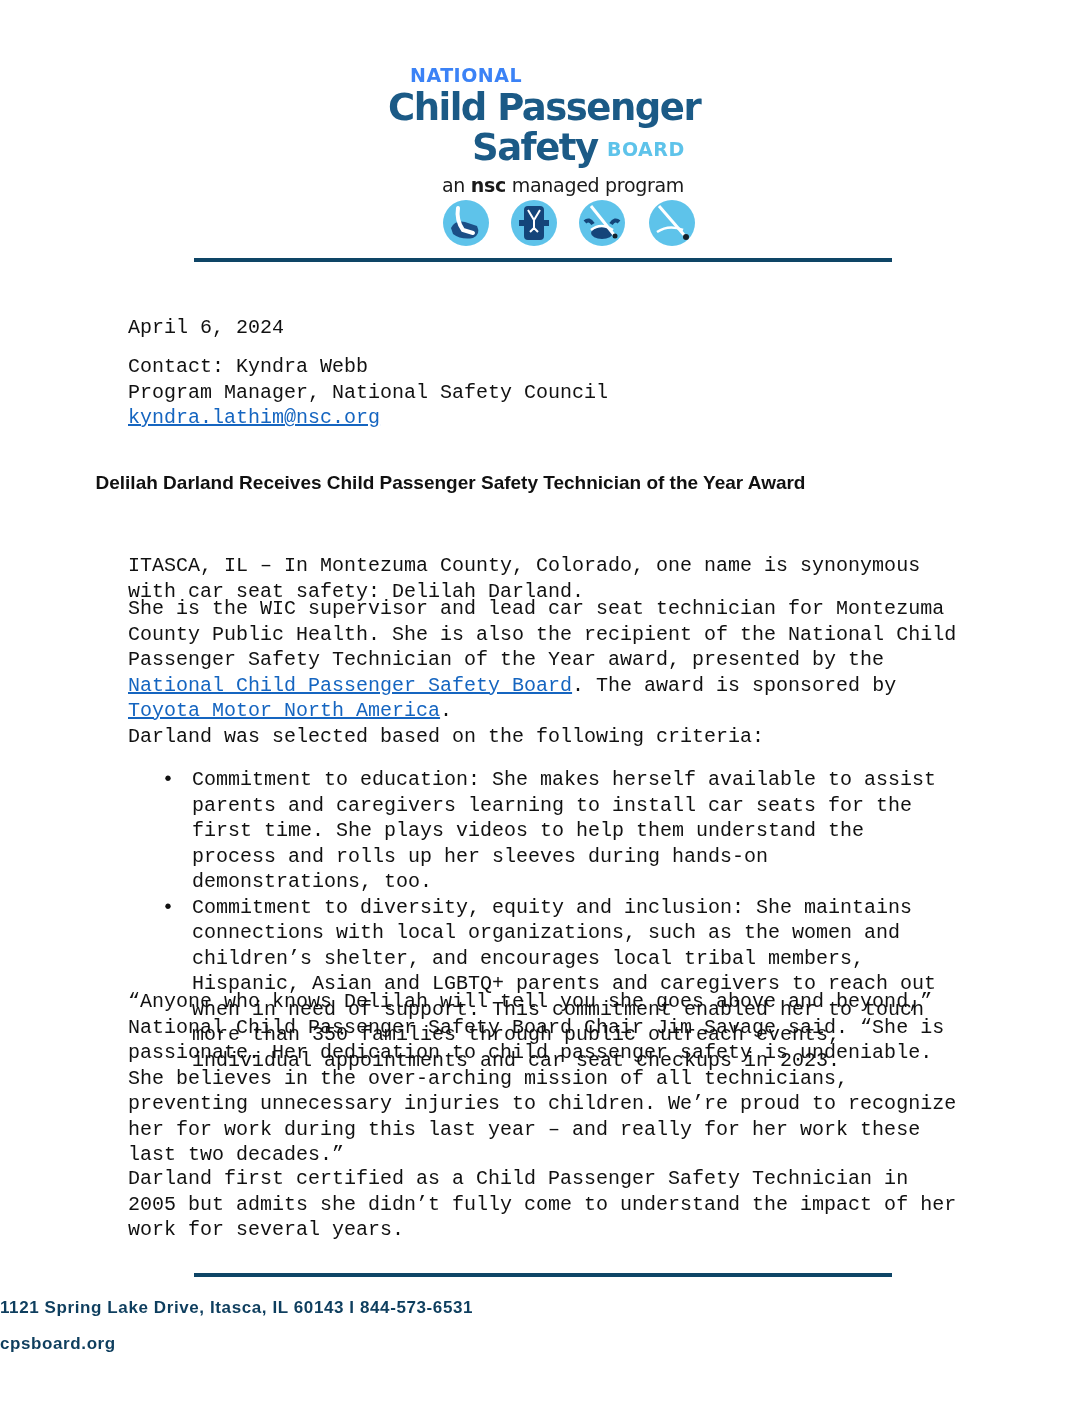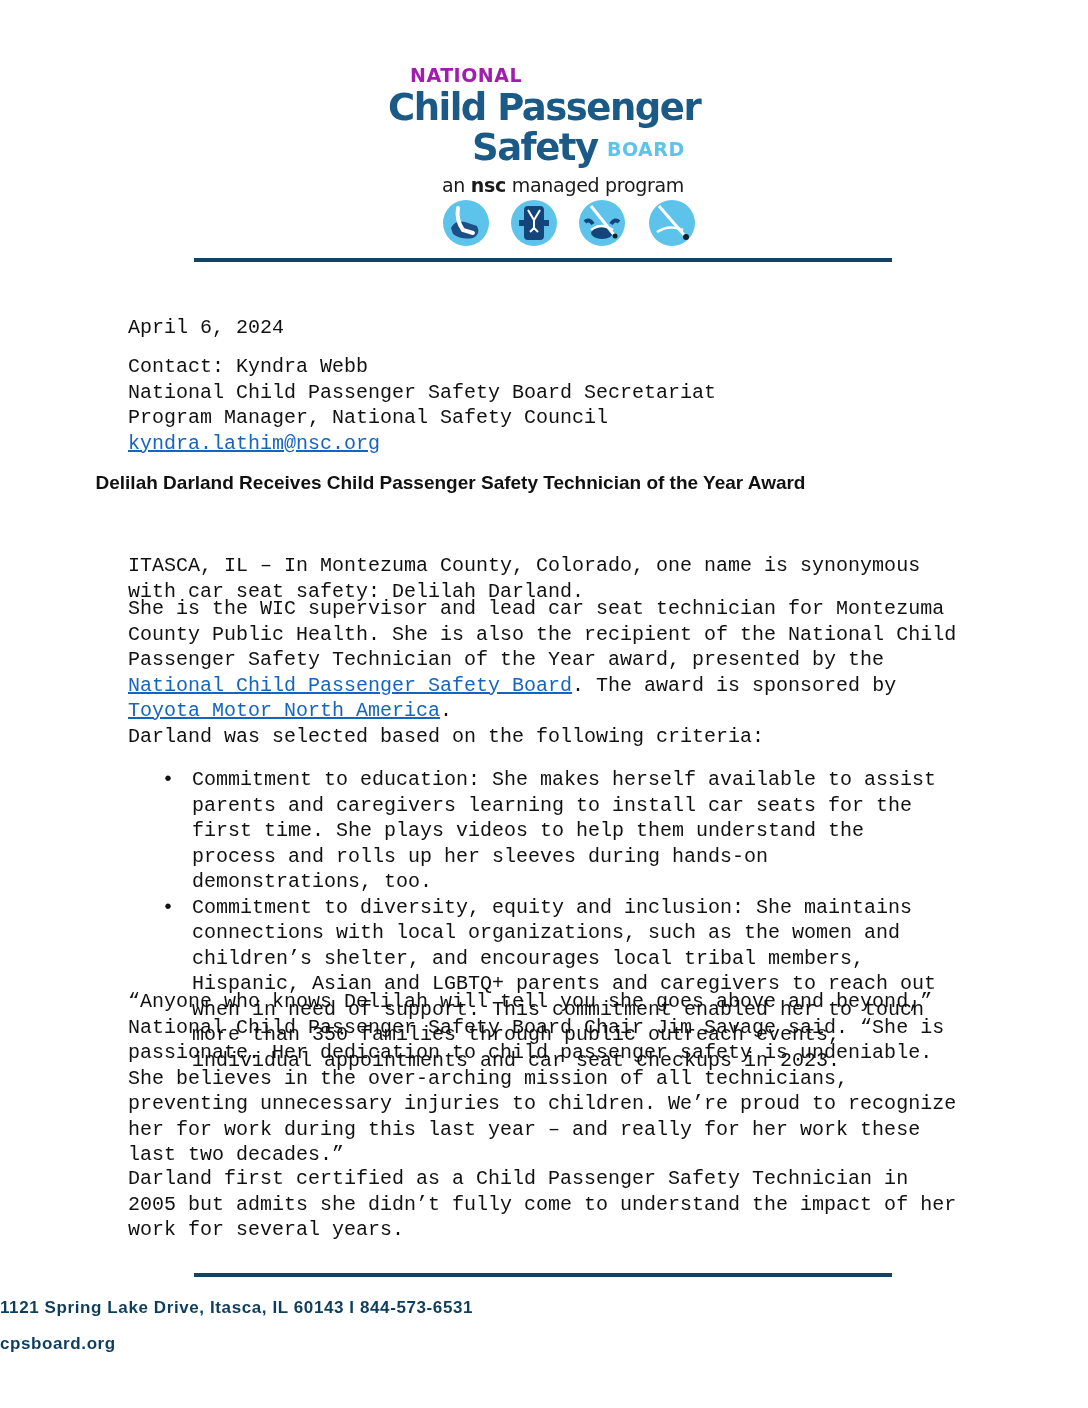--- a/index.html
+++ b/index.html
@@ -1,20 +1,20 @@
 <!DOCTYPE html>
 <html><head>
 <meta charset="utf-8">
 <style>
   html, body { margin: 0; padding: 0; background: #ffffff; }
   body { width: 1088px; height: 1408px; position: relative; overflow: hidden;
          font-family: "Liberation Sans", sans-serif; color: #111; }
   .logo { position: absolute; left: 380px; top: 64px; width: 330px; text-align: left; }
   .logo .national { position: absolute; left: 30px; top: 0; font-family: "DejaVu Sans", sans-serif;
-     font-weight: bold; font-size: 19px; color: #a21caf; letter-spacing: 0.5px; }
+     font-weight: bold; font-size: 19px; color: #3b82f6; letter-spacing: 0.5px; }
   .logo .cps1 { position: absolute; left: 8px; top: 22px; font-family: "DejaVu Sans", sans-serif;
      font-weight: bold; font-size: 37px; color: #1b5a86; letter-spacing: -1.5px; white-space: nowrap; }
   .logo .cps2 { position: absolute; left: 92px; top: 62px; font-family: "DejaVu Sans", sans-serif;
      font-weight: bold; font-size: 37px; color: #1b5a86; letter-spacing: -1.5px; }
   .logo .board { position: absolute; left: 227px; top: 74px; font-family: "DejaVu Sans", sans-serif;
      font-weight: bold; font-size: 19px; color: #5ec3ea; letter-spacing: 0.5px; }
   .logo .managed { position: absolute; left: 62px; top: 110px; font-family: "DejaVu Sans", sans-serif;
      font-size: 19px; color: #1a1a1a; white-space: nowrap; letter-spacing: -0.3px; }
   .logo .managed b { font-weight: 900; }
   .icons { position: absolute; left: 443px; top: 200px; width: 255px; height: 46px; }
@@ -73,21 +73,20 @@
 </div>
 
 <div class="rule" style="top:258px"></div>
 
 <div class="body-text" style="top:315px">
   <p>April 6, 2024</p>
 </div>
 
 <div class="body-text" style="top:354px">
   <p>Contact: Kyndra Webb</p>
-  <p>National Child Passenger Safety Board Secretariat</p>
   <p>Program Manager, National Safety Council</p>
   <p><a href="#">kyndra.lathim@nsc.org</a></p>
 </div>
 
 <div class="headline">
   <div class="t">Delilah Darland Receives Child Passenger Safety Technician of the Year Award</div>
 </div>
 
 <div class="body-text" style="top:553px">
   <p>ITASCA, IL – In Montezuma County, Colorado, one name is synonymous with car seat safety: Delilah Darland.</p>

